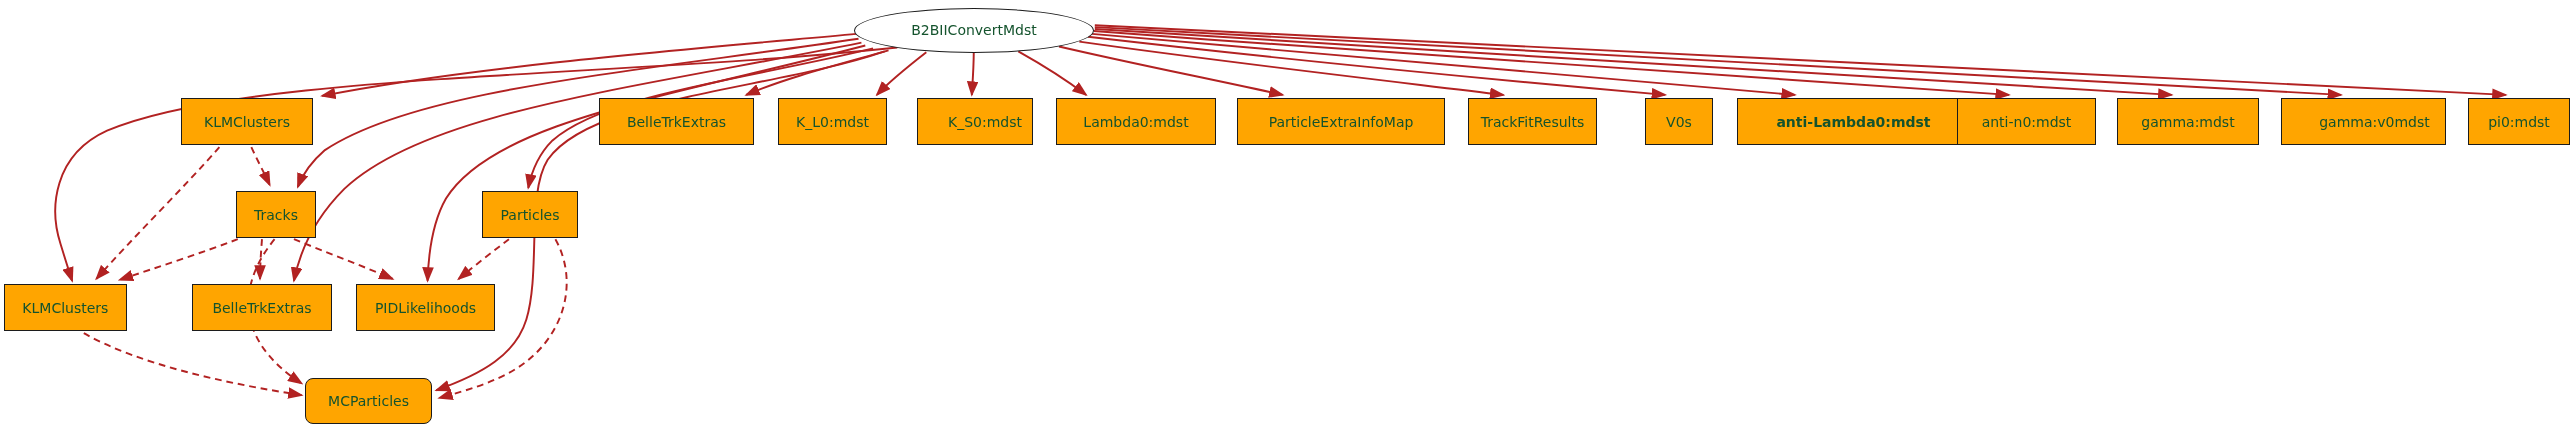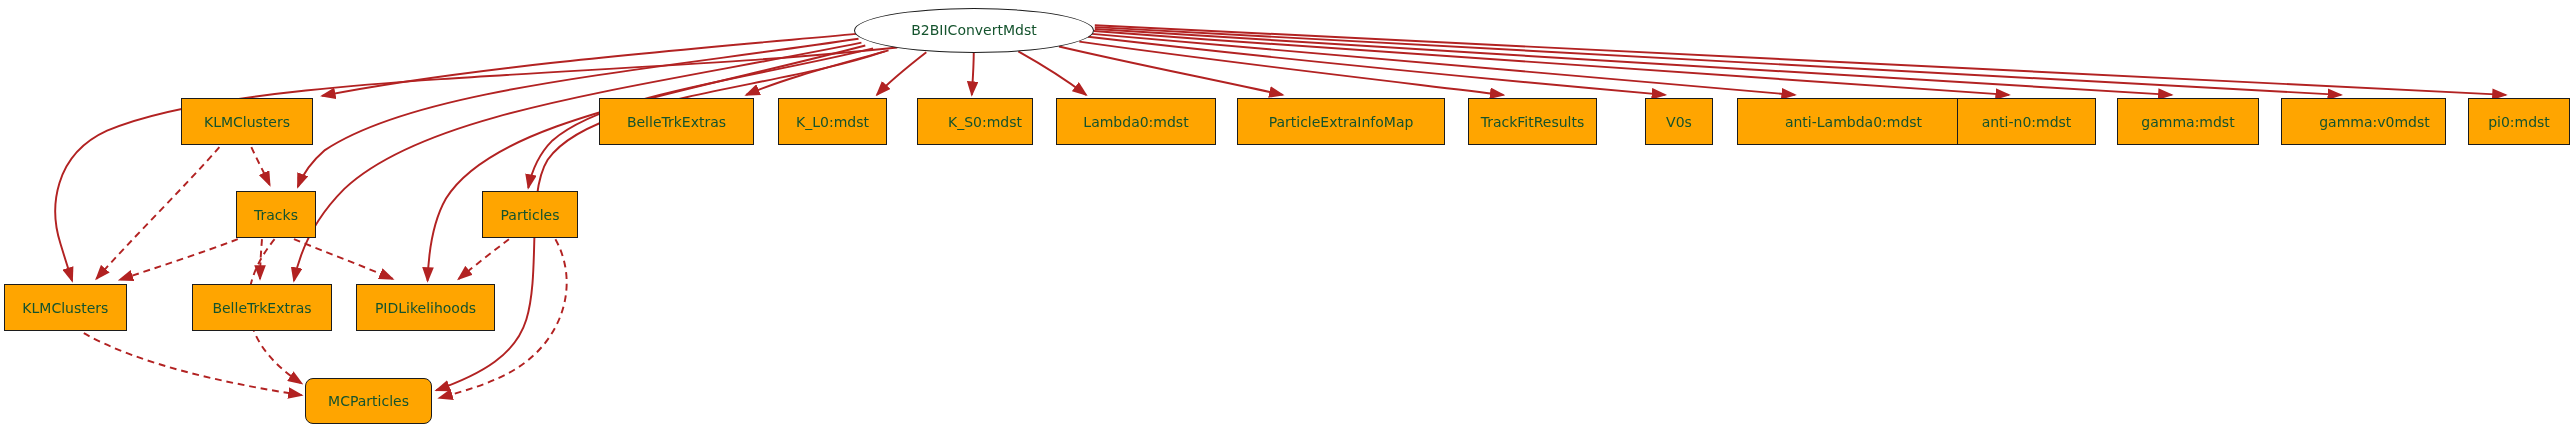--- a/index.html
+++ b/index.html
@@ -69,21 +69,21 @@
   <div id="node-layer">
       <div class="node ellipse" style="left: 854px; top: 7.8px; width: 240px; height: 45px;">B2BIIConvertMdst</div>
       <div class="node" style="left: 181px; top: 98px; width: 132px; height: 47px;">KLMClusters</div>
       <div class="node" style="left: 599px; top: 98px; width: 155px; height: 47px;">BelleTrkExtras</div>
       <div class="node" style="left: 778px; top: 98px; width: 109px; height: 47px;">K_L0:mdst</div>
       <div class="node" style="left: 917px; top: 98px; width: 116px; height: 47px; padding-left: 20px;">K_S0:mdst</div>
       <div class="node" style="left: 1056px; top: 98px; width: 160px; height: 47px;">Lambda0:mdst</div>
       <div class="node" style="left: 1237px; top: 98px; width: 208px; height: 47px;">ParticleExtraInfoMap</div>
       <div class="node" style="left: 1468px; top: 98px; width: 129px; height: 47px;">TrackFitResults</div>
       <div class="node" style="left: 1645px; top: 98px; width: 68px; height: 47px;">V0s</div>
-      <div class="node" style="left: 1737px; top: 98px; width: 233px; height: 47px;">anti-Lambda0:mdst</div>
+      <div class="node" style="left: 1737px; top: 98px; width: 233px; height: 47px; font-weight: bold;">anti-Lambda0:mdst</div>
       <div class="node" style="left: 1957px; top: 98px; width: 139px; height: 47px;">anti-n0:mdst</div>
       <div class="node" style="left: 2117px; top: 98px; width: 142px; height: 47px;">gamma:mdst</div>
       <div class="node" style="left: 2281px; top: 98px; width: 165px; height: 47px; padding-left: 22px;">gamma:v0mdst</div>
       <div class="node" style="left: 2468px; top: 98px; width: 102px; height: 47px;">pi0:mdst</div>
       <div class="node" style="left: 236px; top: 191px; width: 80px; height: 47px;">Tracks</div>
       <div class="node" style="left: 482px; top: 191px; width: 96px; height: 47px;">Particles</div>
       <div class="node" style="left: 3.9px; top: 284px; width: 123px; height: 47px;">KLMClusters</div>
       <div class="node" style="left: 192px; top: 284px; width: 140px; height: 47px;">BelleTrkExtras</div>
       <div class="node" style="left: 356px; top: 284px; width: 139px; height: 47px;">PIDLikelihoods</div>
       <div class="node" style="left: 305px; top: 378px; width: 127px; height: 46px; border-radius: 8px;">MCParticles</div>

